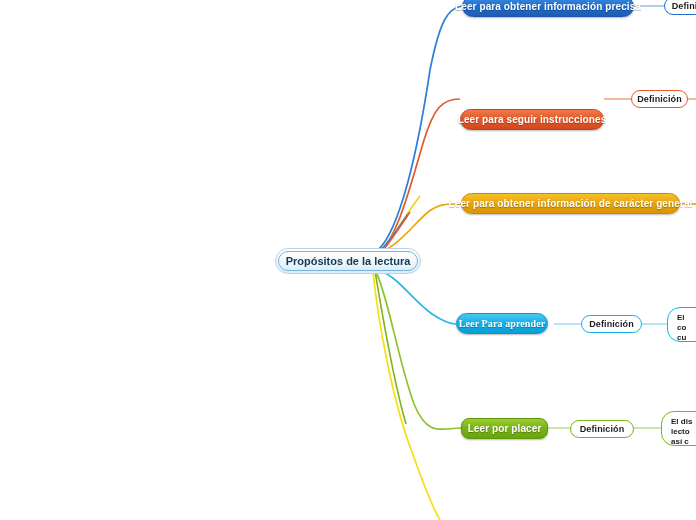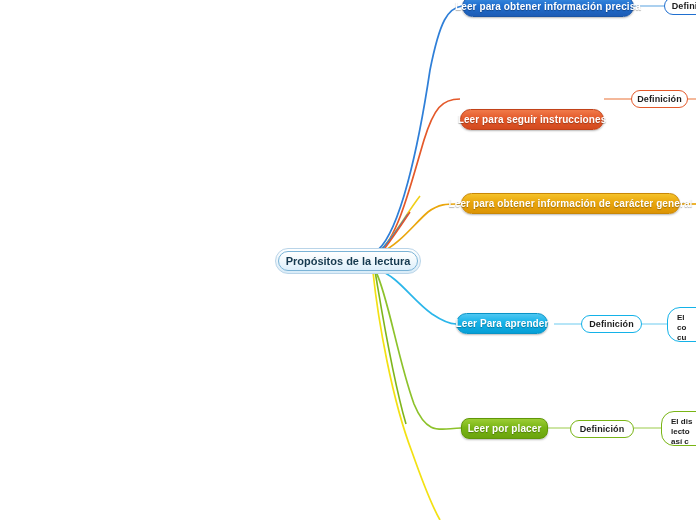--- a/index.html
+++ b/index.html
@@ -197,21 +197,21 @@
     <span>Leer para seguir instrucciones</span>
   </div>
   <div class="node badge red" style="left:631px; top:90px; width:57px;">
     <span>Definición</span>
   </div>
 
   <div class="node pill amber" style="left:461px; top:193px; width:219px;">
     <span>Leer para obtener información de carácter general</span>
   </div>
 
-  <div class="node pill cyan" style="left:456px; top:313px; width:92px;">
+  <div class="node pill cyan" style="left:456px; top:313px; width:92px;font-family:Liberation Serif, serif;">
     <span>Leer Para aprender</span>
   </div>
   <div class="node badge cyan" style="left:581px; top:315px; width:61px;">
     <span>Definición</span>
   </div>
   <div class="descbox cyan" style="left:667px; top:307px; width:60px; height:35px;">El
 co
 cu</div>
 
   <div class="node pill green" style="left:461px; top:418px; width:87px;border-radius:8px;">

